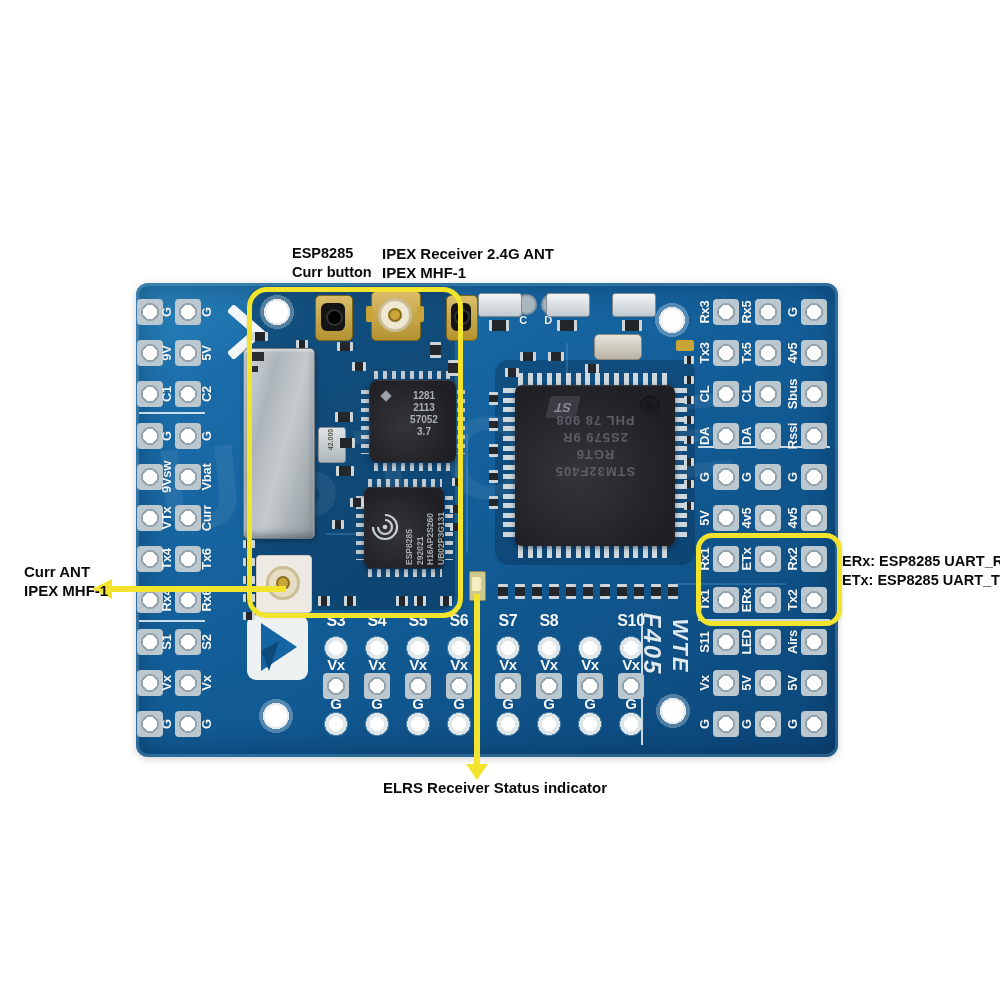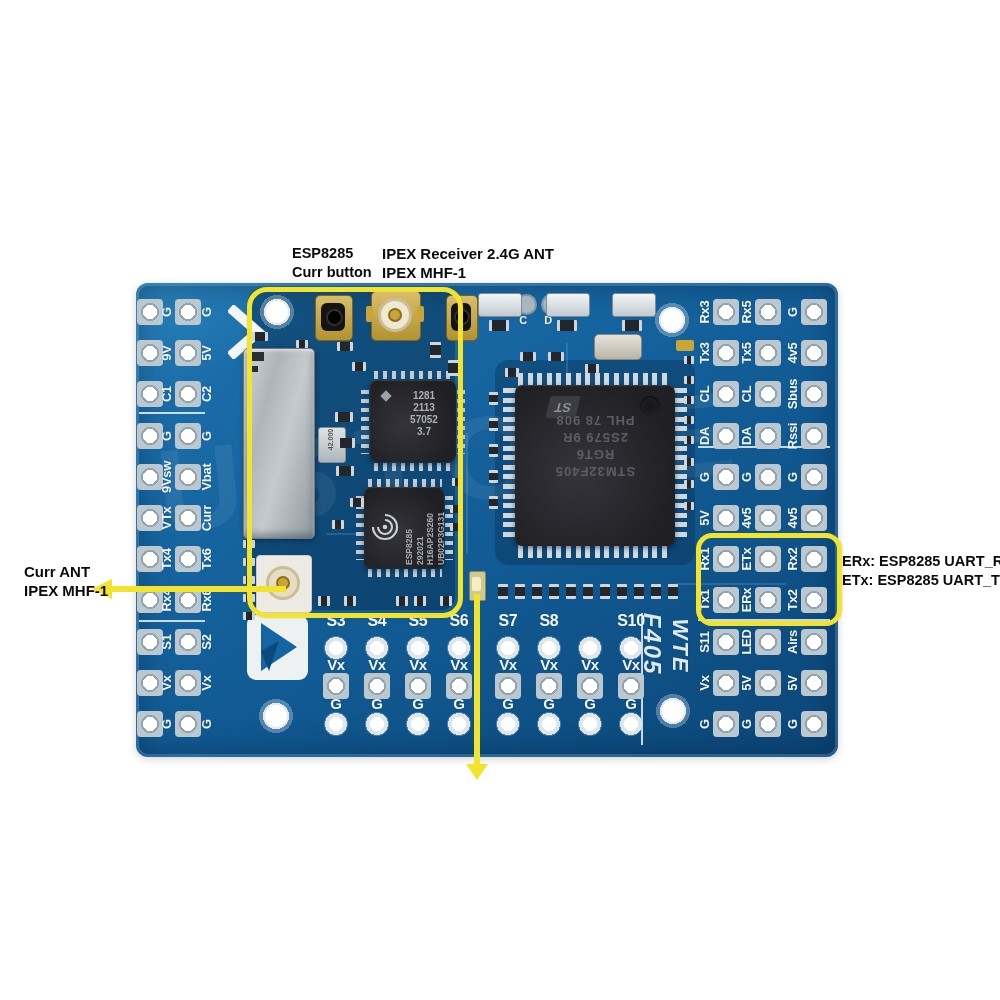--- a/index.html
+++ b/index.html
@@ -202,20 +202,23 @@
     <div>IPEX Receiver 2.4G ANT</div>
     <div>IPEX MHF-1</div>
   </div>
   <div class="ann" style="left: 24px; top: 562px; z-index: 50;">
     <div>Curr ANT</div>
     <div>IPEX MHF-1</div>
   </div>
   <div class="ann" style="left: 842px; top: 552px; font-size: 14.5px; z-index: 50;">
     <div>ERx: ESP8285 UART_Rx</div>
     <div>ETx: ESP8285 UART_Tx</div>
+  </div>
+  <div class="ann" style="left: 345px; top: 778px; width: 300px; text-align: center; z-index: 50;">
+    <div>ELRS Receiver Status indicator</div>
   </div>
 
 <div class="pad" style="left: 137px; top: 299px;"></div>
     <div class="lbl rot" style="left: 145px; top: 305px;">G</div>
     <div class="pad" style="left: 175px; top: 299px;"></div>
     <div class="lbl rot" style="left: 185px; top: 305px;">G</div>
     <div class="pad" style="left: 137px; top: 340.2px;"></div>
     <div class="lbl rot" style="left: 145px; top: 346.2px;">9V</div>
     <div class="pad" style="left: 175px; top: 340.2px;"></div>
     <div class="lbl rot" style="left: 185px; top: 346.2px;">5V</div>

